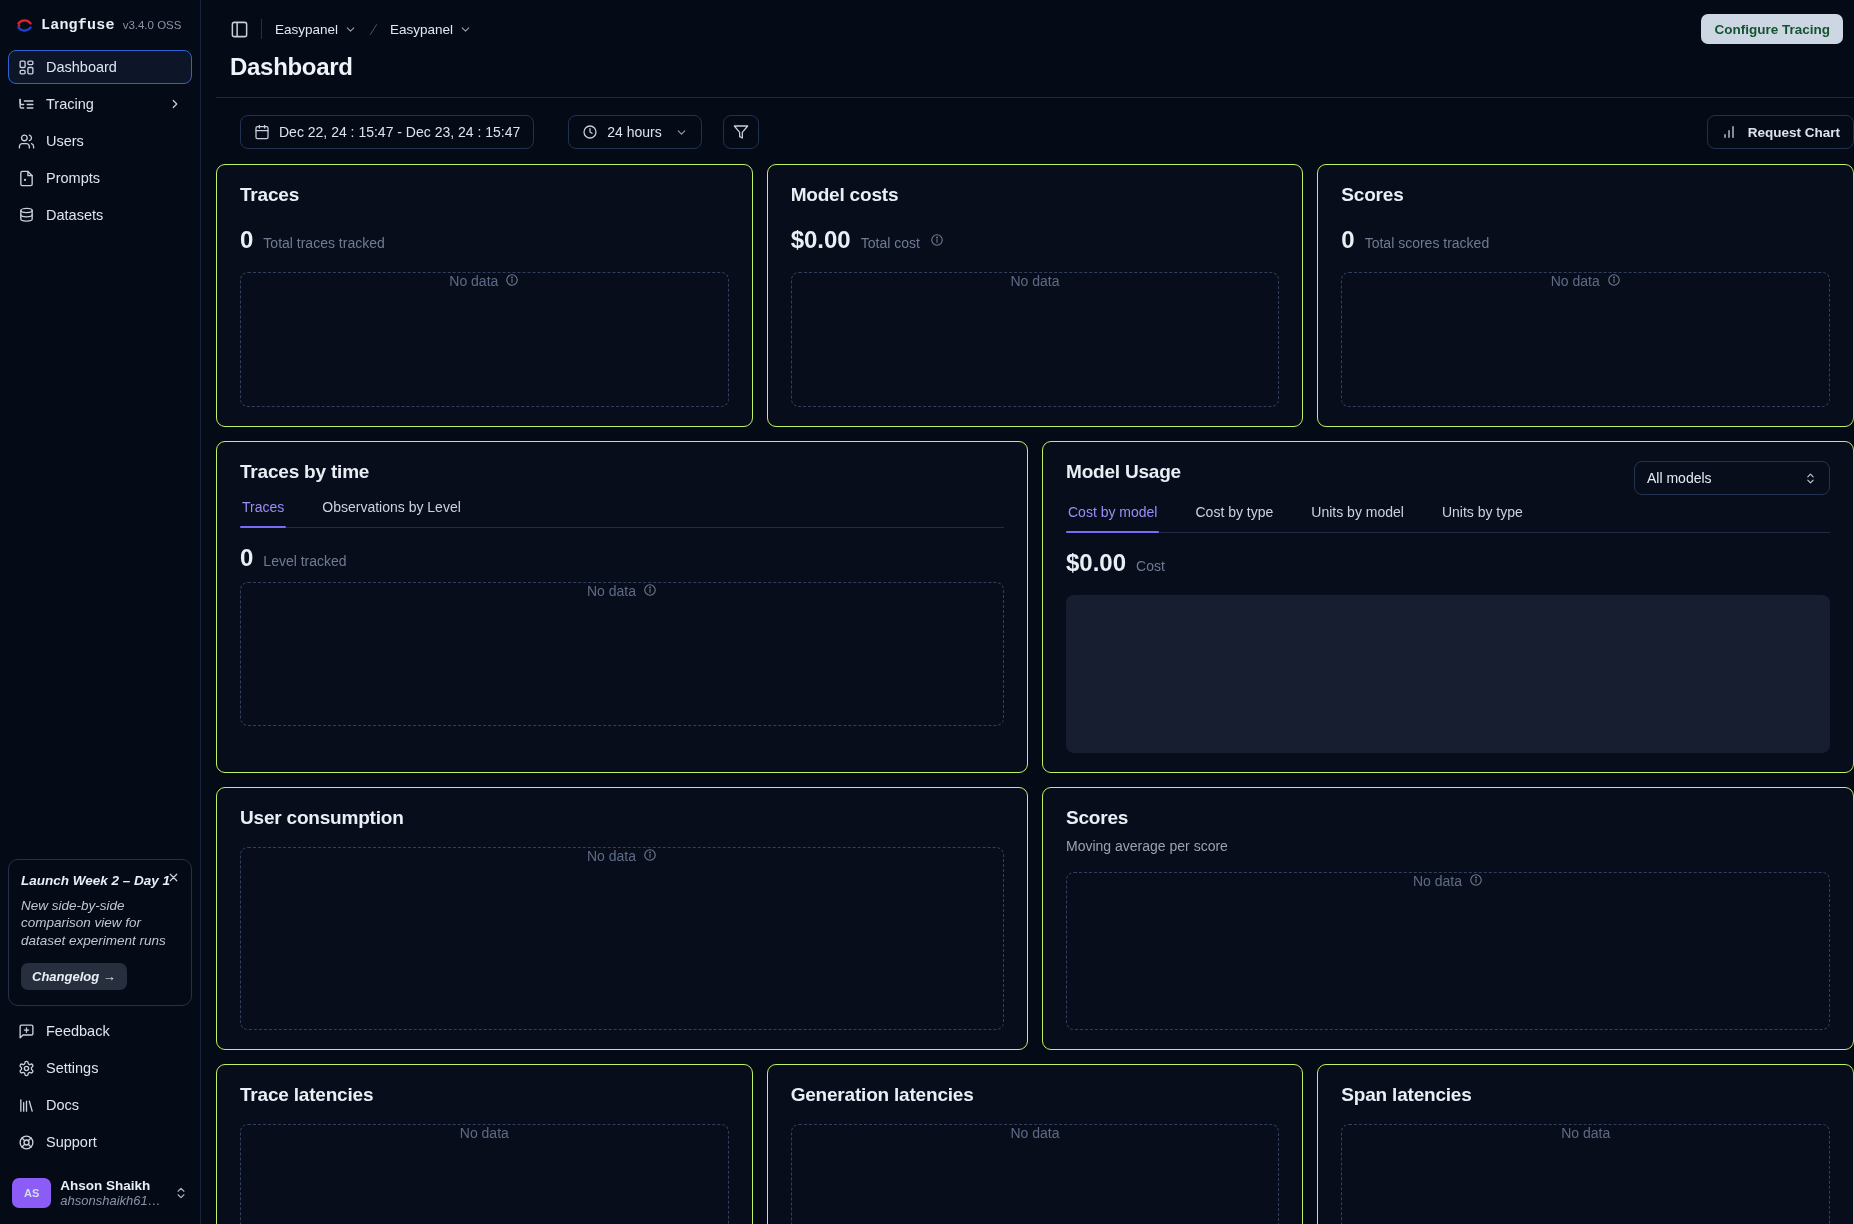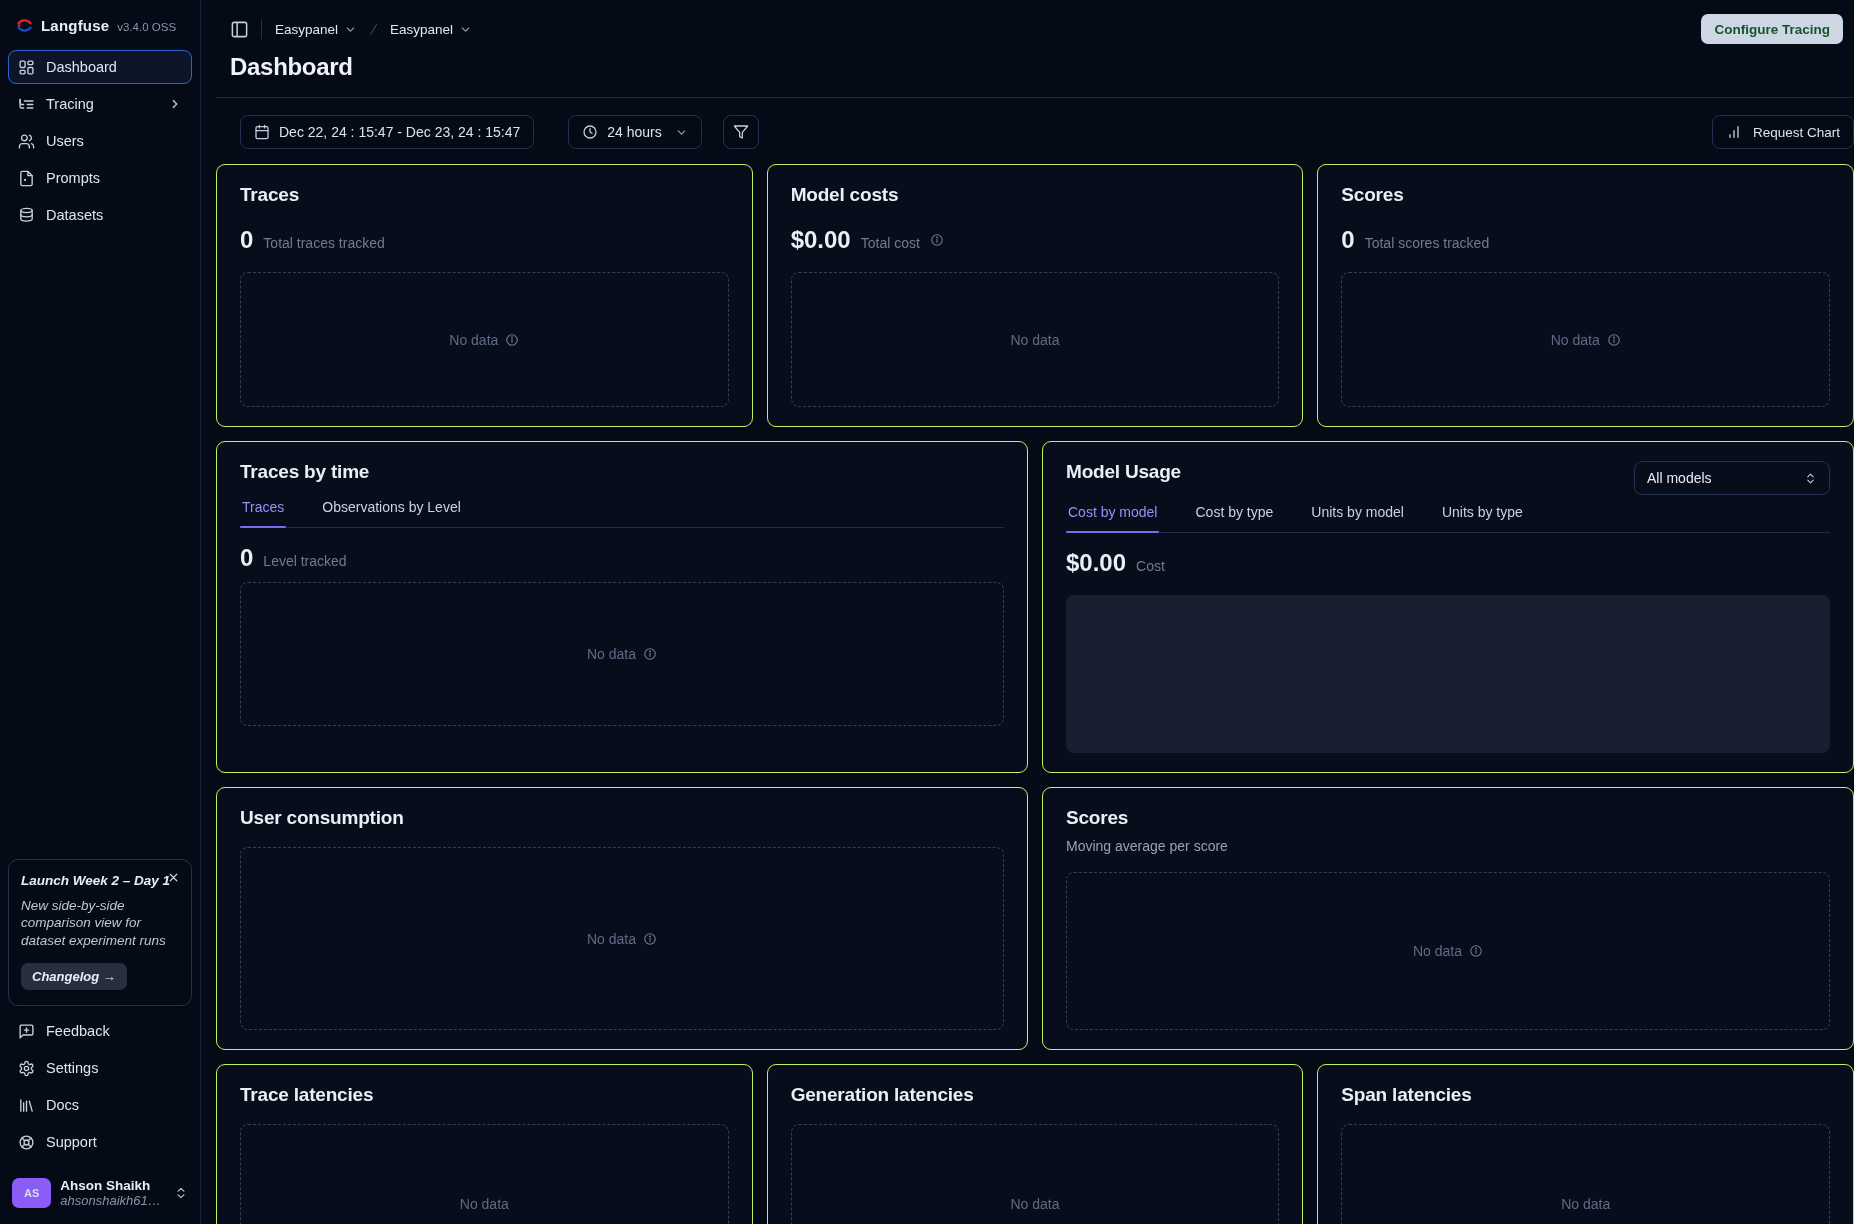--- a/index.html
+++ b/index.html
@@ -8,21 +8,21 @@
     background:#040a16;
     color:#e8edf5;
     font-family:"Liberation Sans", sans-serif;
     display:flex;
   }
   svg { display:block; flex-shrink:0; }
 
   
   .sidebar { width:201px; flex-shrink:0; border-right:1px solid #18243a; display:flex; flex-direction:column; padding:0 8px; }
   .brand-row { display:flex; align-items:baseline; gap:8px; padding:17px 8px 16px; }
-  .brand-name { font-weight:700; font-size:15px; color:#eaeef6; letter-spacing:.2px; }
+  .brand-name { font-weight:700; font-size:15px; color:#eaeef6; letter-spacing:.2px;font-family:Liberation Mono, monospace; }
   .brand-ver { font-size:11.5px; color:#8b94a7; }
   .nav-item { display:flex; align-items:center; gap:11px; height:34px; padding:0 9px; border-radius:8px;
               color:#dfe5ee; font-size:14.5px; font-weight:500; border:1.5px solid transparent; margin-bottom:3px; cursor:pointer; }
   .nav-item svg { color:#c9d1df; }
   .nav-item.selected { background:#0d1628; border-color:#2e63cf; }
   .nav-item .chev { margin-left:auto; color:#9aa4b8; }
   .sidebar-spacer { flex:1; }
 
   .launch-card { border:1px solid #243149; border-radius:10px; padding:13px 12px 15px; margin:0 0 8px; position:relative;font-style:italic; }
   .launch-title { font-size:13.5px; font-weight:700; color:#eaeef6; margin-bottom:9px; }
@@ -49,35 +49,35 @@
   .configure-btn { margin-left:auto; background:#cdd7e4; color:#14532d; font-size:13.5px; font-weight:600;
                    padding:0 13px; height:30px; display:flex; align-items:center; border-radius:7px; cursor:pointer; }
   .page-title { font-size:24px; font-weight:700; color:#f0f3f9; letter-spacing:-.3px; padding:9px 0 16px 14px; }
   .hdiv { height:1px; background:#1c2943; flex-shrink:0; }
 
   .toolbar { display:flex; align-items:center; margin-top:17px; gap:10px; flex-shrink:0; }
   .tool-btn { height:34px; border:1px solid #233150; border-radius:8px; display:flex; align-items:center; gap:9px;
               padding:0 13px; font-size:14px; color:#dde3ee; background:transparent; cursor:pointer; white-space:nowrap;margin-left:24px; }
   .tool-btn svg { color:#c6cedd; }
   .filter-btn { width:36px; justify-content:center; padding:0; margin-left:11px; }
-  .request-btn { margin-left:auto; font-weight:400; font-size:13.5px; gap:11px; }
+  .request-btn { margin-left:auto; font-weight:700; font-size:13.5px; gap:11px; }
 
   .grid { display:grid; grid-template-columns:repeat(6,1fr); grid-template-rows:263px 332px 263px 240px;
           gap:14px; margin-top:15px; width:1638px; flex-shrink:0; }
   .span2 { grid-column:span 2; } .span3 { grid-column:span 3; }
   .card { background:#070d1a; border:1px solid #bef264; border-radius:9px; padding:19px 23px;
           display:flex; flex-direction:column; min-width:0; }
   .card-title { font-size:19px; font-weight:700; color:#eaeef5; letter-spacing:-.2px; }
   .card-head { display:flex; align-items:flex-start; justify-content:space-between; }
   .metric { display:flex; align-items:baseline; gap:10px; margin-top:20px; }
   .metric-value { font-size:24px; font-weight:700; color:#eaeef5; }
   .metric-label { font-size:14px; color:#6f7b92; }
   .metric .info { align-self:center; }
   .info { color:#6f7b92; }
-  .nodata-box { border:1px dashed #32405f; border-radius:8px; flex:1; display:flex; align-items:center;
+  .nodata-box { border:1px dashed #32405f; border-radius:8px; flex:1; display:flex; 
                 justify-content:center; gap:7px; color:#5e6b86; font-size:14px; margin-top:18px; }
   .nodata-plain { gap:0; }
   .tabs { display:flex; gap:34px; border-bottom:1px solid #222c46; margin-top:16px; }
   .tab { font-size:14px; color:#ccd3e0; padding:0 2px 12px; position:relative; font-weight:500; cursor:pointer; white-space:nowrap; }
   .tab.active { color:#9d8df8; }
   .tab.active::after { content:""; position:absolute; left:0; right:0; bottom:-1px; height:2px; background:#7c6bf2; border-radius:2px; }
   .select { border:1px solid #243251; border-radius:8px; height:34px; width:196px; display:flex; align-items:center;
             justify-content:space-between; padding:0 12px; font-size:14px; color:#e6ebf3; font-weight:500; cursor:pointer; }
   .select svg { color:#c6cedd; }
   .chart-fill { background:#171e30; border-radius:8px; flex:1; margin-top:18px; }

